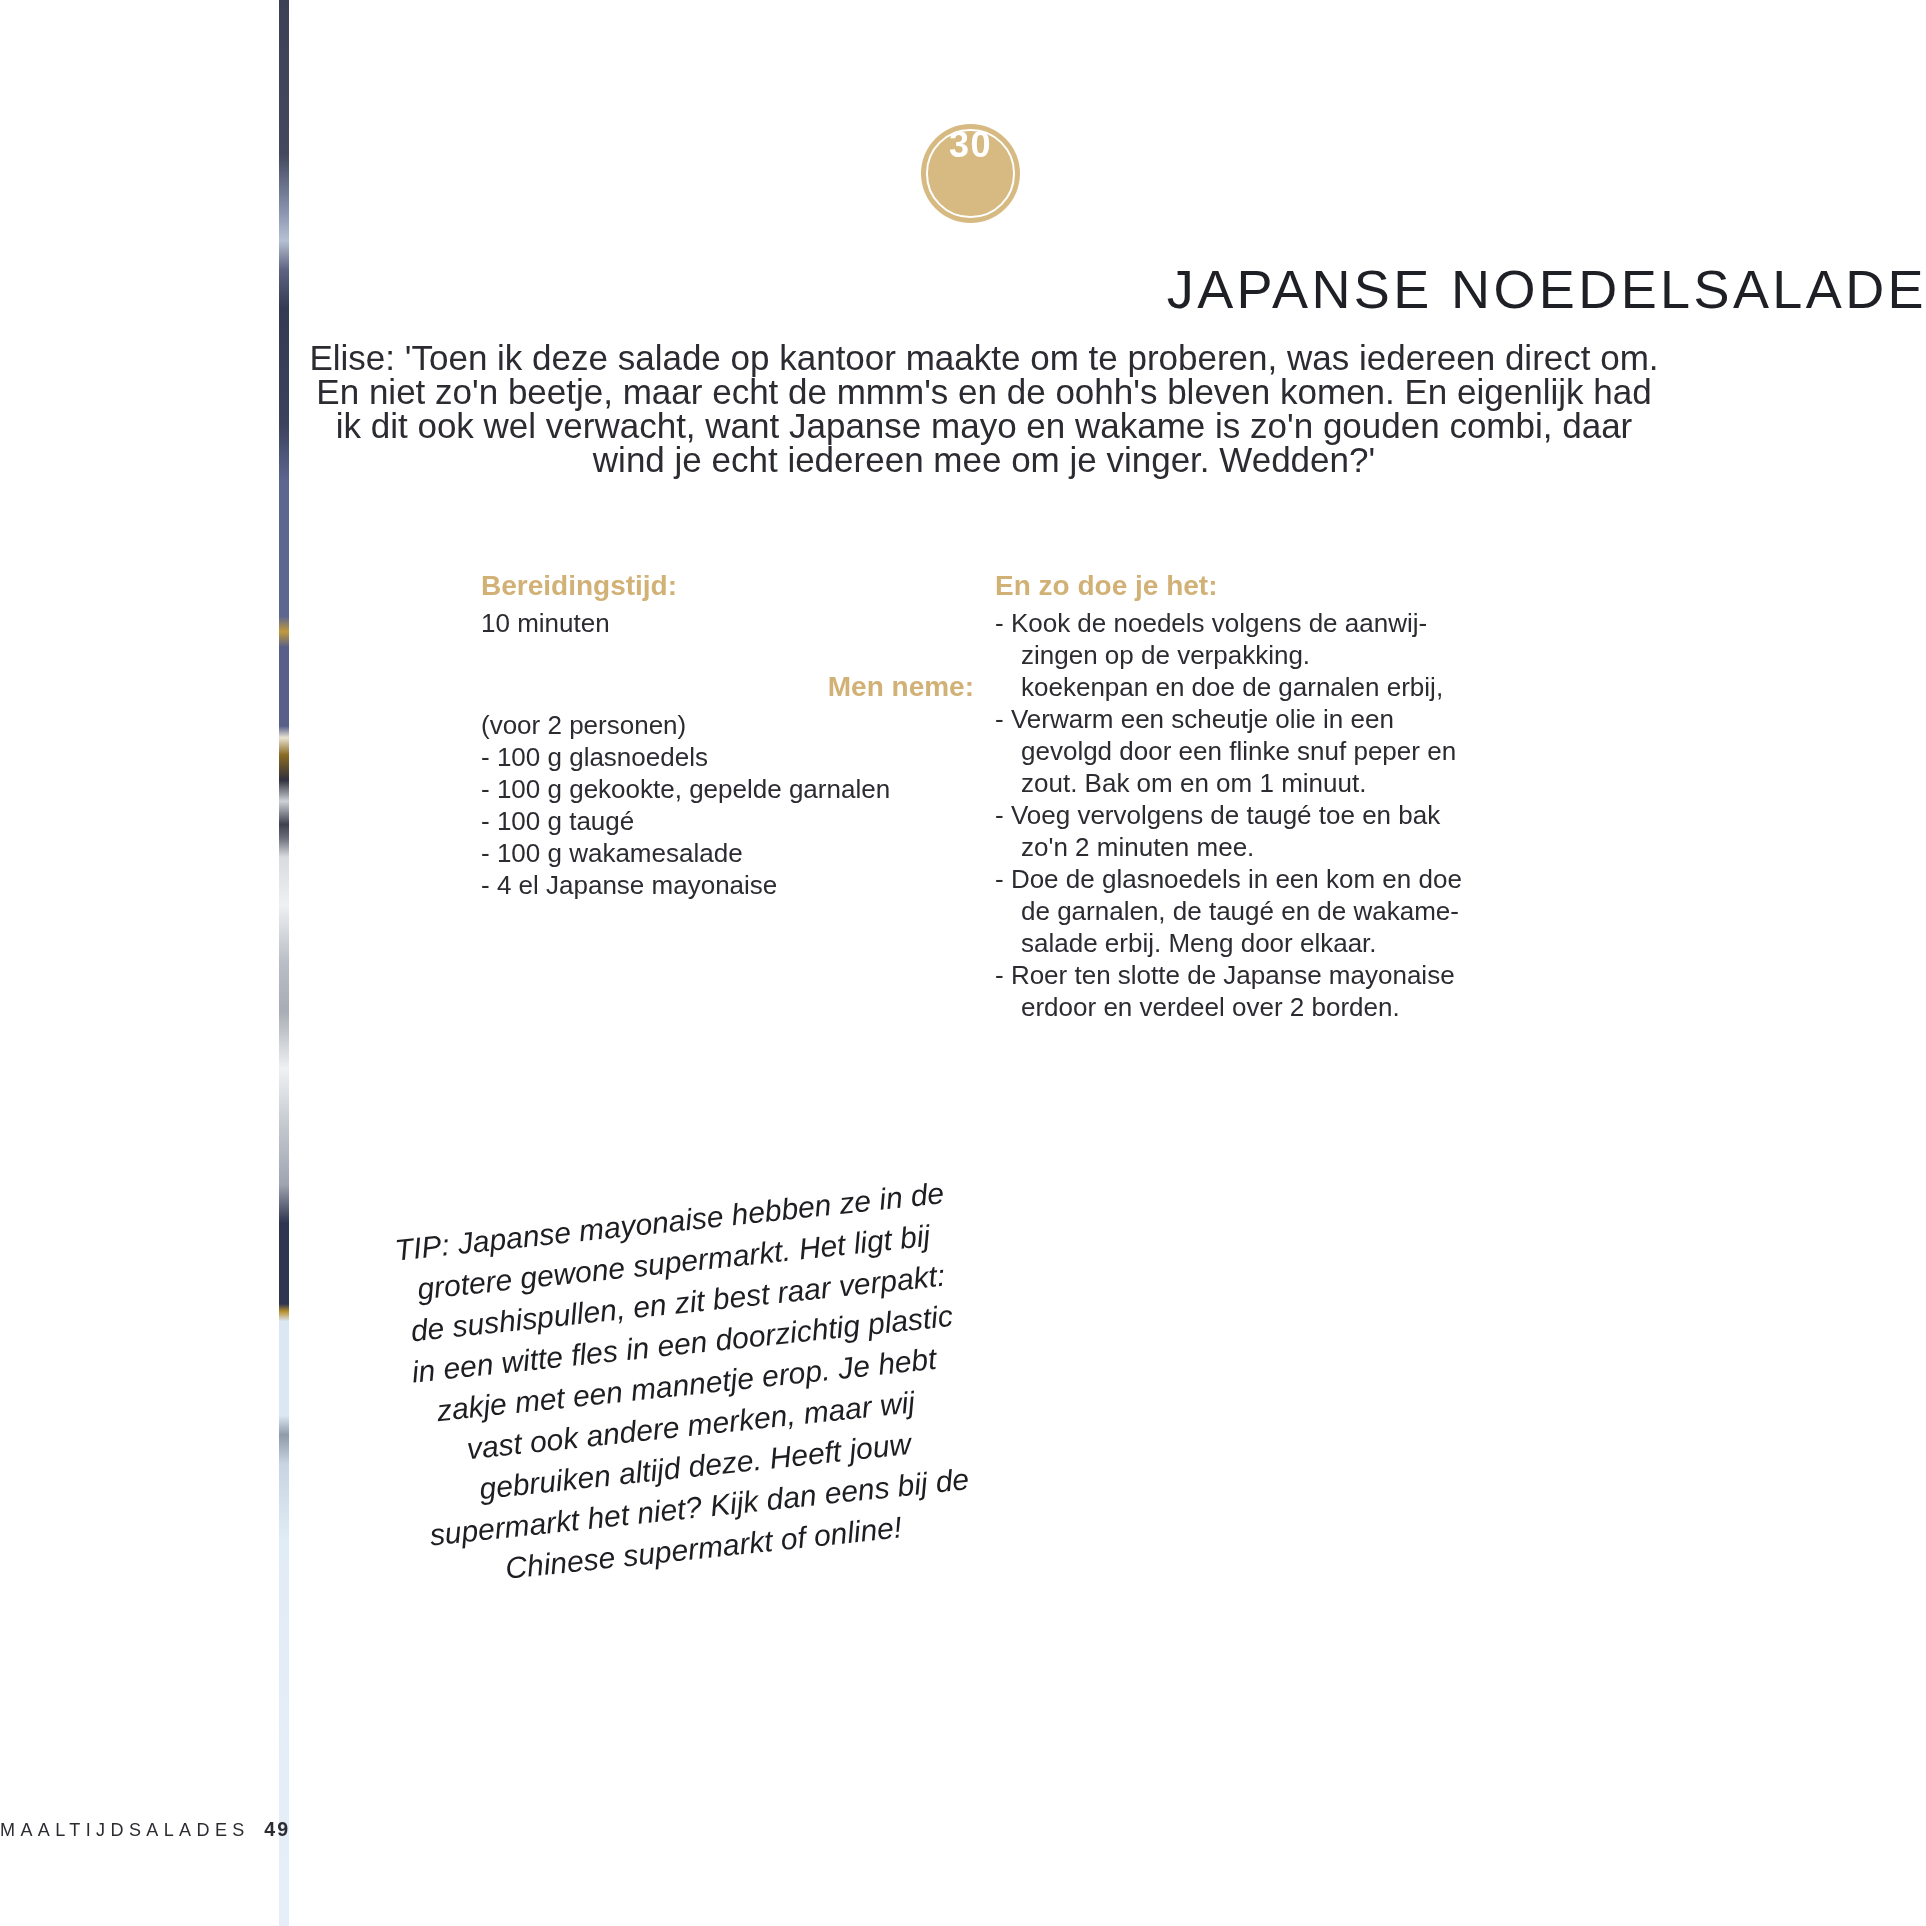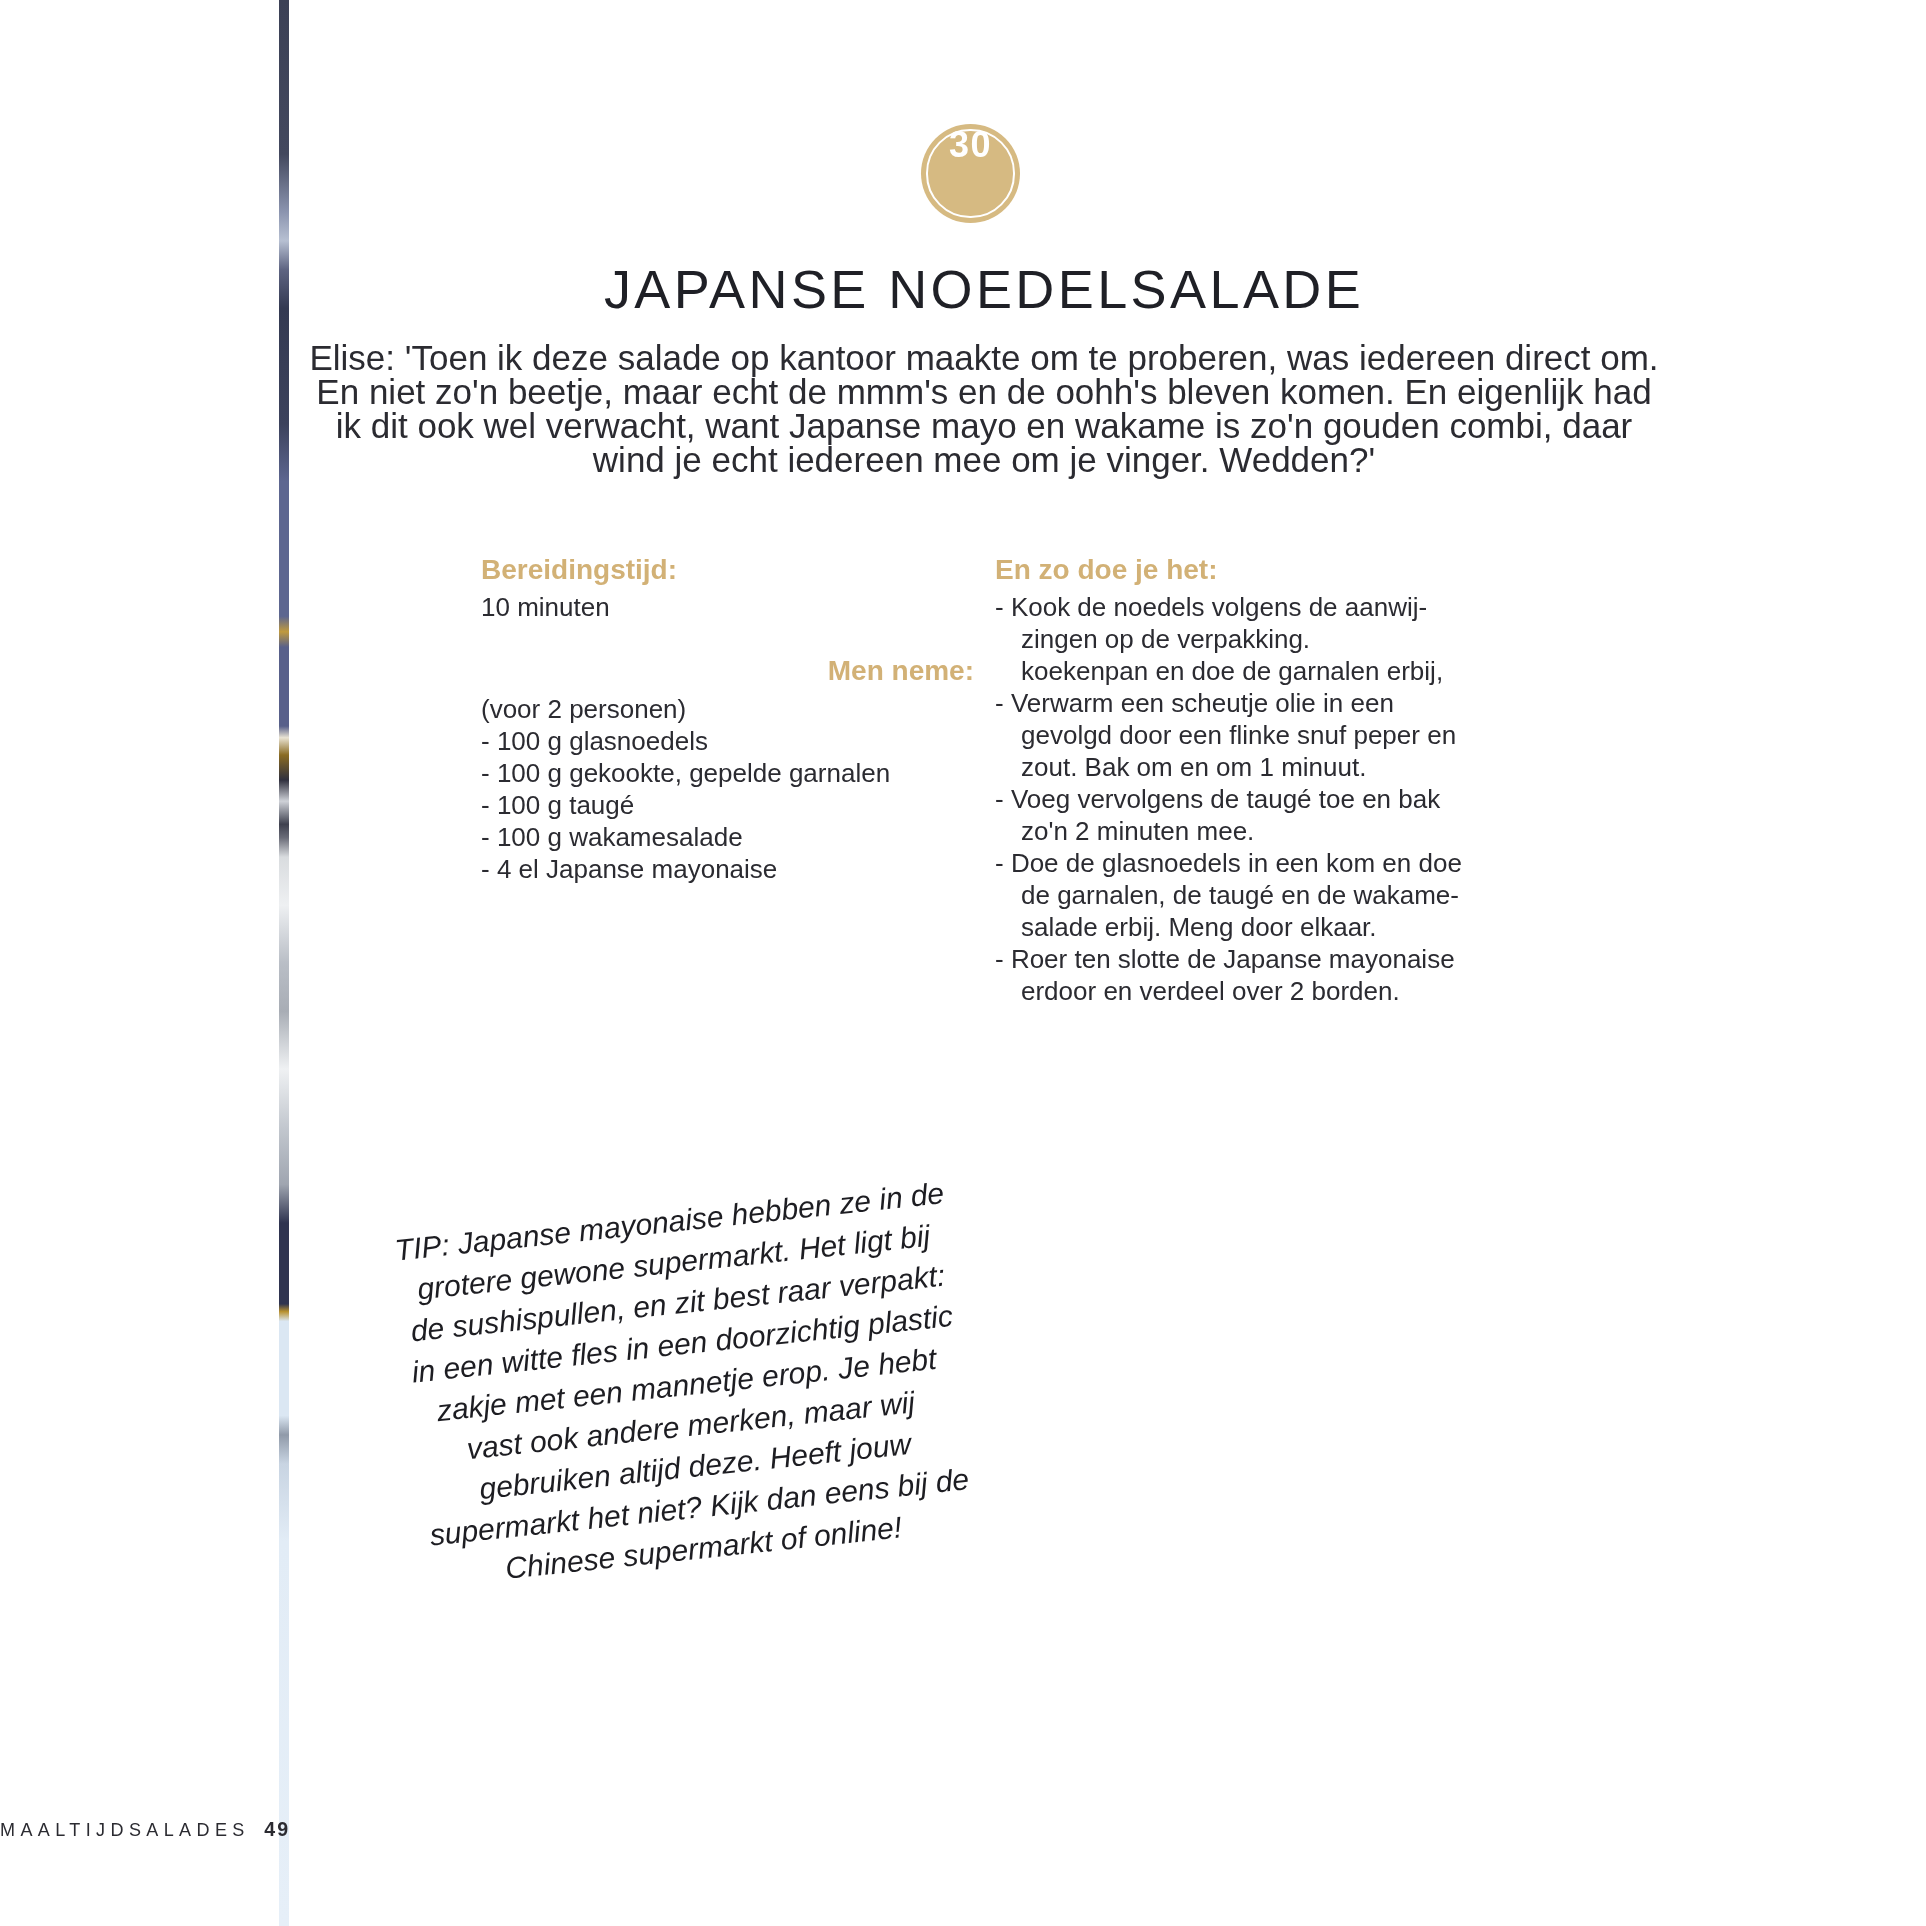--- a/index.html
+++ b/index.html
@@ -65,41 +65,41 @@
   }
   .badge-ring{
     position:absolute;inset:5.4px;border:2px solid #ffffff;border-radius:50%;
   }
   .badge-number{
     position:relative;
     color:#ffffff;font-size:36px;font-weight:700;letter-spacing:1.4px;
   }
   .title{
     position:absolute;top:258px;left:41px;width:1886px;margin:0;
-    text-align:center;
+    text-align:right;
     font-size:54px;font-weight:300;letter-spacing:3.4px;
     color:var(--title);
   }
   .intro{
     position:absolute;top:341px;left:41px;width:1886px;
     text-align:center;
     font-size:35px;line-height:34px;font-weight:400;
     color:var(--text);
   }
   .col-left{
     position:absolute;left:481px;top:554px;width:493px;
     font-size:26px;line-height:32px;
   }
   .col-right{
     position:absolute;left:995px;top:554px;width:520px;
     font-size:26px;line-height:32px;
   }
   .gold-heading{
     font-size:28px;font-weight:700;color:var(--gold-text);
-    line-height:32px;margin-bottom:5.4px;
+    line-height:32px;margin-bottom:5.4px;margin-top:16px;
   }
   .spaced{margin-top:32px;text-align:right;}
   .body-line{line-height:32px;}
   .method-line.cont{padding-left:26px;}
   .tip{
     position:absolute;left:406px;top:1200px;width:561px;
     transform:rotate(-6deg);
     text-align:center;
     font-size:30px;line-height:41px;
     font-style:italic;

